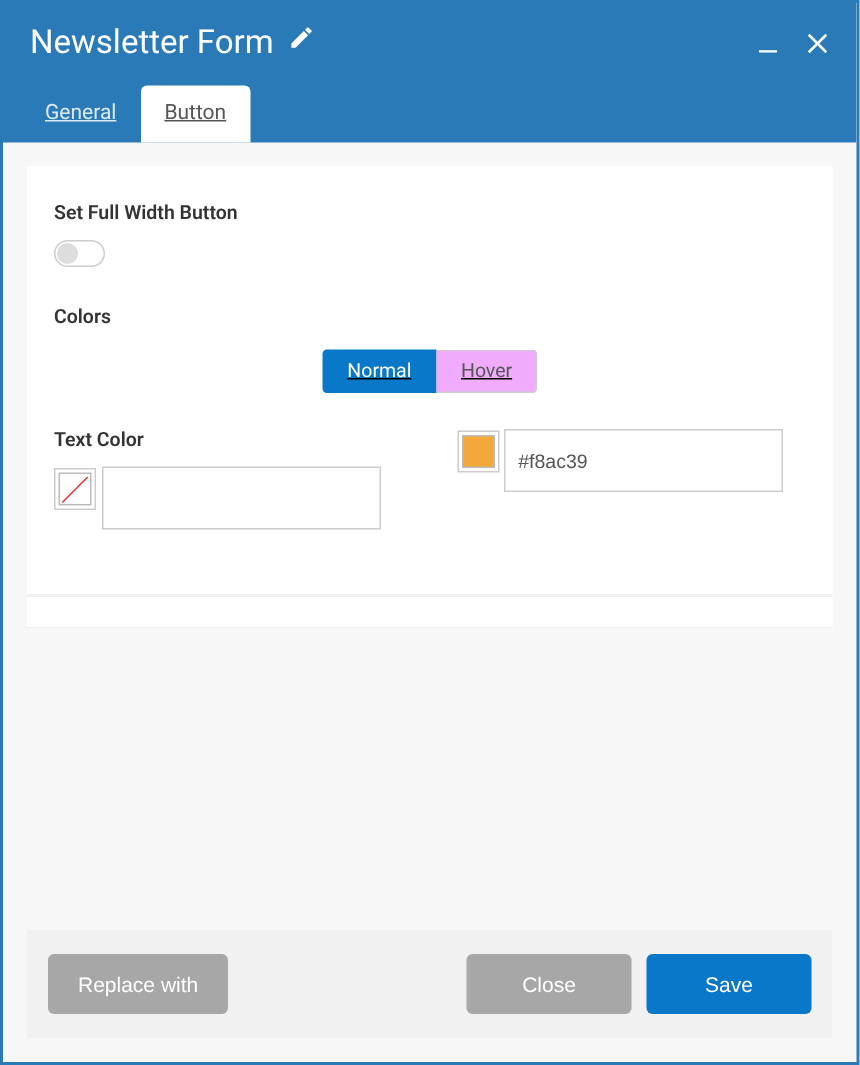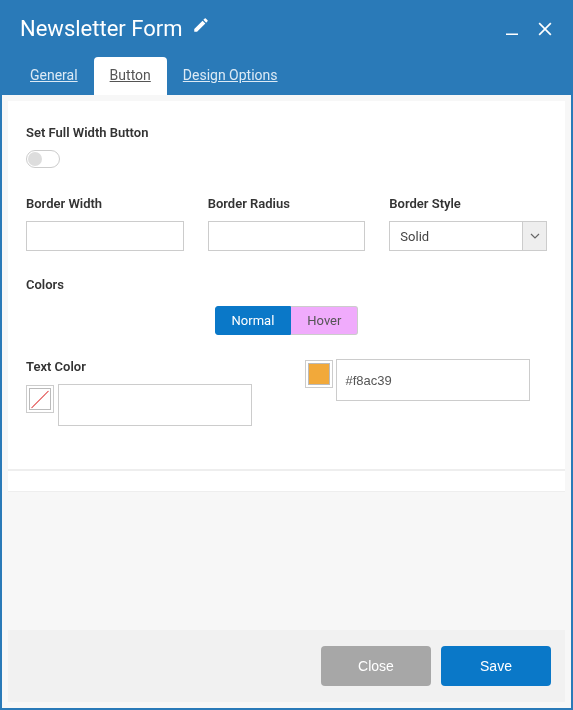--- a/index.html
+++ b/index.html
@@ -57,21 +57,21 @@
       border-radius: 4px 4px 0 0;
       text-decoration: underline;
     }
     .tab.active {
       background: #fff;
       color: #555;
     }
     .content-wrap {
       background: #fff;
       flex: 1;
-      margin: 6px;
+      margin: 16px;
       display: flex;
       flex-direction: column;
     }
     .panel {
       background: #fff;
       padding: 24px 18px 40px 18px;
       border-bottom: 1px solid #eee;
     }
     .field-label {
       font-size: 13px;
@@ -146,20 +146,21 @@
       color: #666;
     }
     .colors-section {
       margin-top: 26px;
     }
     .state-tabs {
       display: flex;
       justify-content: center;
       margin-top: 14px;
       margin-bottom: 24px;
+      text-decoration: underline;
     }
     .state-tab {
       font-size: 13px;
       padding: 6px 16px;
       border: 1px solid #ccc;
       cursor: pointer;
       background: #f0abfc;
       color: #555;
     }
     .state-tab.active {
@@ -253,51 +254,29 @@
         <svg width="20" height="20" viewBox="0 0 24 24" stroke="#fff" stroke-width="2">
             <line x1="5" y1="5" x2="19" y2="19"></line>
             <line x1="19" y1="5" x2="5" y2="19"></line>
           </svg>
       </span>
     </div>
   </div>
   <div class="tabs">
     <div class="tab">General</div>
     <div class="tab active">Button</div>
-    <div class="tab">Design Options</div>
   </div>
 </div>
 
 <div class="content-wrap">
   <div class="panel">
 
     <label class="field-label">Set Full Width Button</label>
     <div class="toggle"></div>
 
-    <div class="row3">
-      <div class="col">
-        <label class="field-label">Border Width</label>
-        <input class="text-input" type="text" value="" style="">
-      </div>
-      <div class="col">
-        <label class="field-label">Border Radius</label>
-        <input class="text-input" type="text" value="" style="">
-      </div>
-      <div class="col">
-        <label class="field-label">Border Style</label>
-        <div class="select">
-          <div class="select-label">Solid</div>
-          <div class="select-arrow">
-            <svg width="10" height="10" viewBox="0 0 10 10">
-                <path d="M1 3 L5 7 L9 3" fill="none" stroke="#666" stroke-width="1.2"></path>
-              </svg>
-          </div>
-        </div>
-      </div>
-    </div>
 
     <div class="colors-section">
       <label class="field-label">Colors</label>
 
       <div class="state-tabs">
         <div class="state-tab active">Normal</div>
         <div class="state-tab">Hover</div>
       </div>
 
       <div class="color-row">
@@ -318,17 +297,18 @@
 
       </div>
     </div>
 
   </div>
 
   <div class="divider"></div>
   <div class="spacer"></div>
 
   <div class="footer">
+    <button class="btn gray">Replace with</button>
     <div class="footer-spacer"></div>
     <button class="btn gray">Close</button>
     <button class="btn blue">Save</button>
   </div>
 </div>
 
 </body></html>

